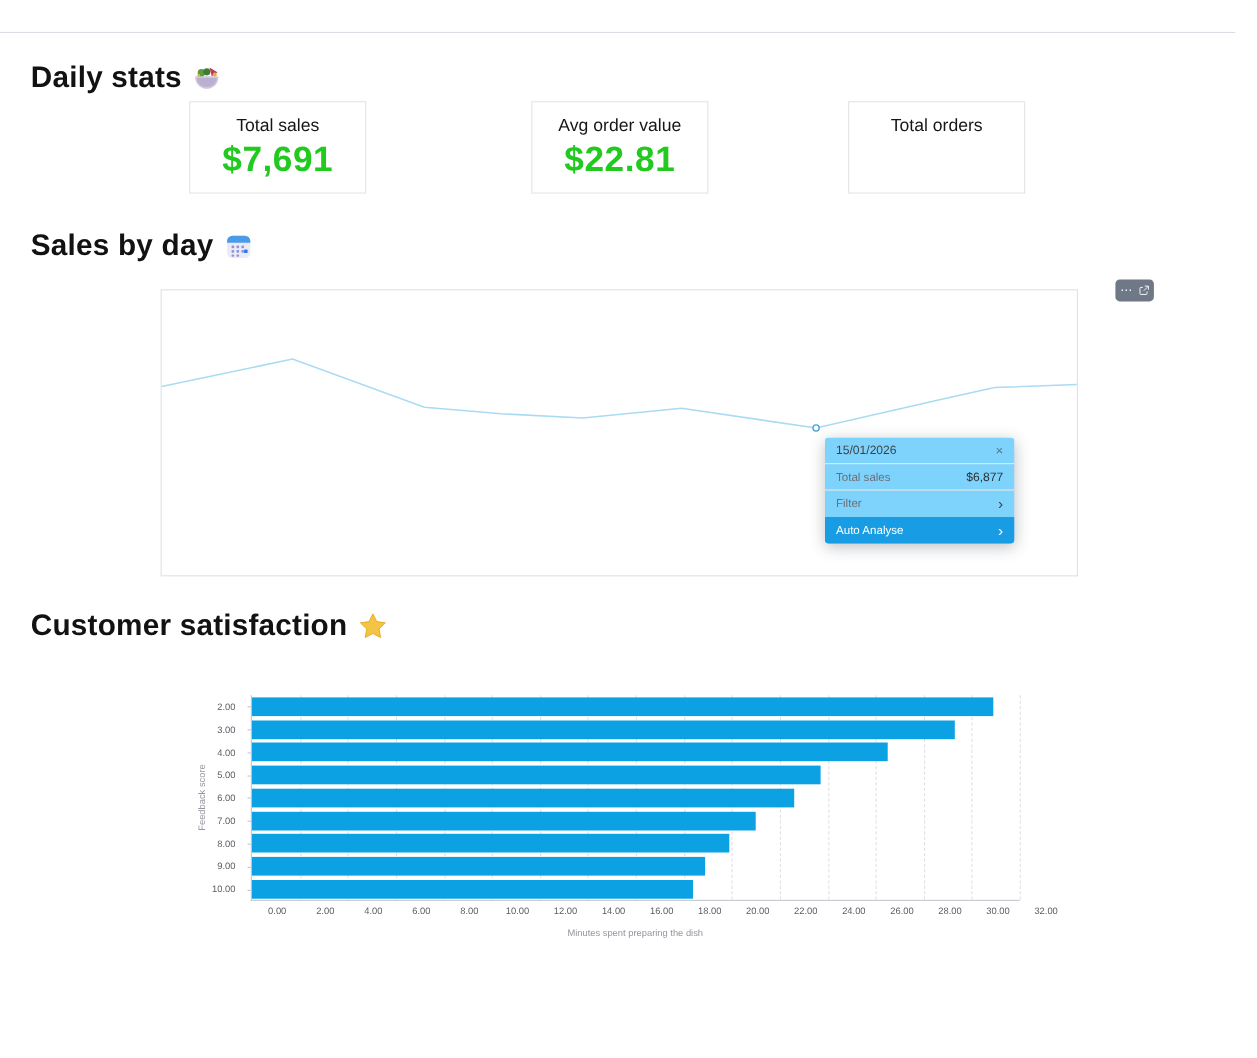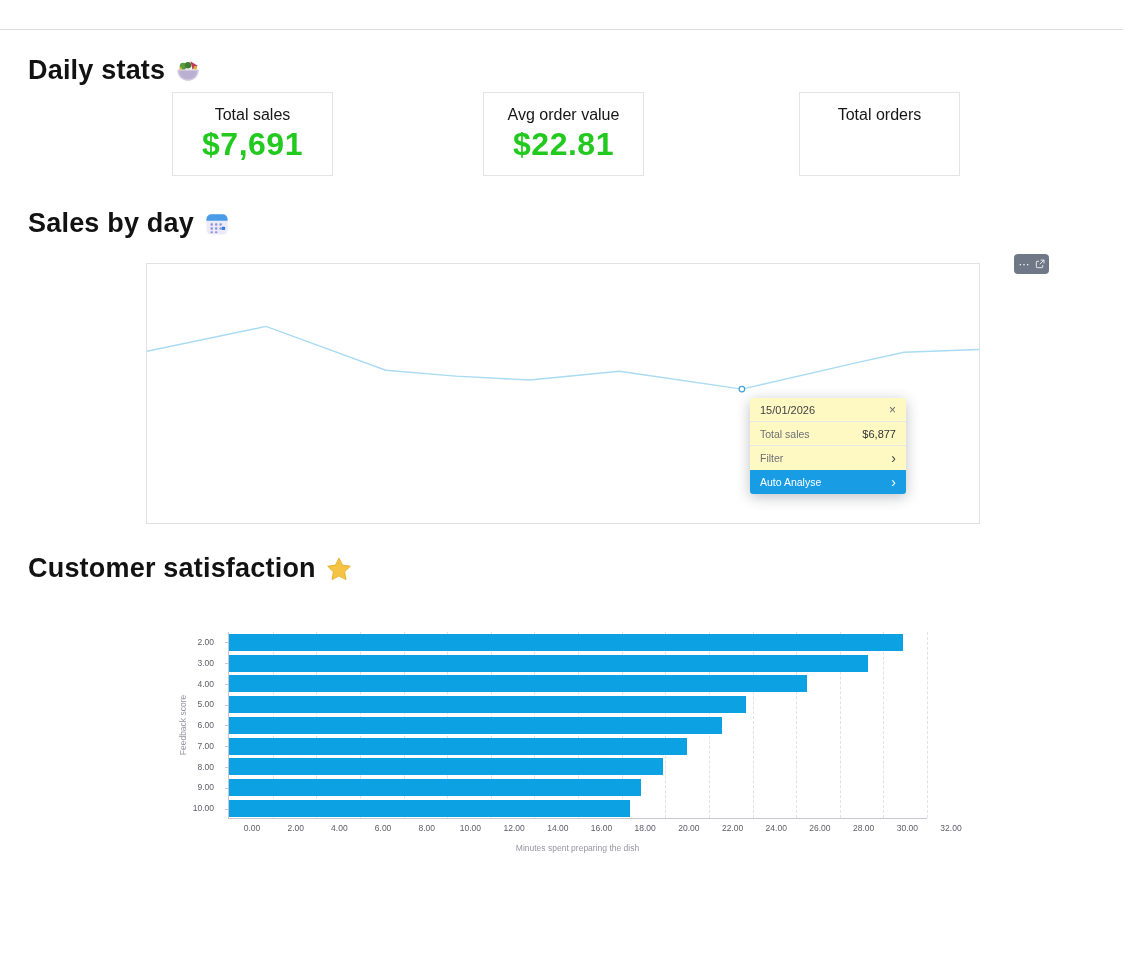--- a/index.html
+++ b/index.html
@@ -14,33 +14,33 @@
              display:flex; align-items:center; gap:10px; letter-spacing:.2px; }
   .h-title svg { width:26px; height:26px; }
   #h-daily { top:33px;margin-top:22px; }
   #h-sales { top:208px; }
   #h-cust  { top:553px; }
 
   .stat-card { position:absolute; top:92px; width:161px; height:84px; background:#fff;
                border:1px solid #e4e4e7; text-align:center; }
   .stat-card .lbl { margin-top:13px; font-size:16px; color:#161616; }
   .stat-card .val { margin-top:2px; font-size:32px; font-weight:700; color:var(--green-value,#22c91e); letter-spacing:.5px; }
-  #card-0 { left:172px; } #card-1 { left:483px; } #card-2 { left:771px;margin-left:28px; }
+  #card-0 { left:172px; } #card-1 { left:483px; } #card-2 { left:771px; }
 
   .chart-toolbar { position:absolute; left:1014px; top:254px; width:35px; height:20px;
                    background:var(--toolbar-bg,#6f7887); border-radius:4px;
                    display:flex; align-items:center; justify-content:center; gap:5px; }
   .chart-toolbar .dots { color:#fff; font-size:11px; line-height:1; cursor:pointer; }
   .chart-toolbar svg { width:10px; height:10px; cursor:pointer; }
 
   .line-panel { position:absolute; left:146px; top:263px; width:834px; height:261px;
                 background:#fff; border:1px solid #e2e2e6; }
   .line-panel svg { position:absolute; left:0; top:0; width:832px; height:259px; }
 
-  .tooltip { position:absolute; left:750px; top:398px; width:156px; background:#fef9c3;
+  .tooltip { position:absolute; left:750px; top:398px; width:172px; background:#7dd3fc;
              border-radius:3px; box-shadow:0 3px 14px rgba(40,50,60,.30); font-size:11px; z-index:5; }
   .tooltip .row { display:flex; align-items:center; justify-content:space-between;
                   height:24px; padding:0 10px; }
   .tooltip .sep { border-bottom:1px solid #e7e7ea; }
   .tt-date { color:#3f3f44; font-weight:400; }
   .tt-close { color:#6a6a70; font-size:12px; cursor:pointer; line-height:1; }
   .tt-label { color:#6e6e76; font-size:10.5px; }
   .tt-value { color:#303036; font-size:11px; }
   .tt-chev { color:#43434a; font-size:14px; line-height:1; cursor:pointer; }
   .tt-action { background:var(--tooltip-accent,#189ce4); color:#fff; border-radius:0 0 3px 3px; cursor:pointer;gap:40px; }

